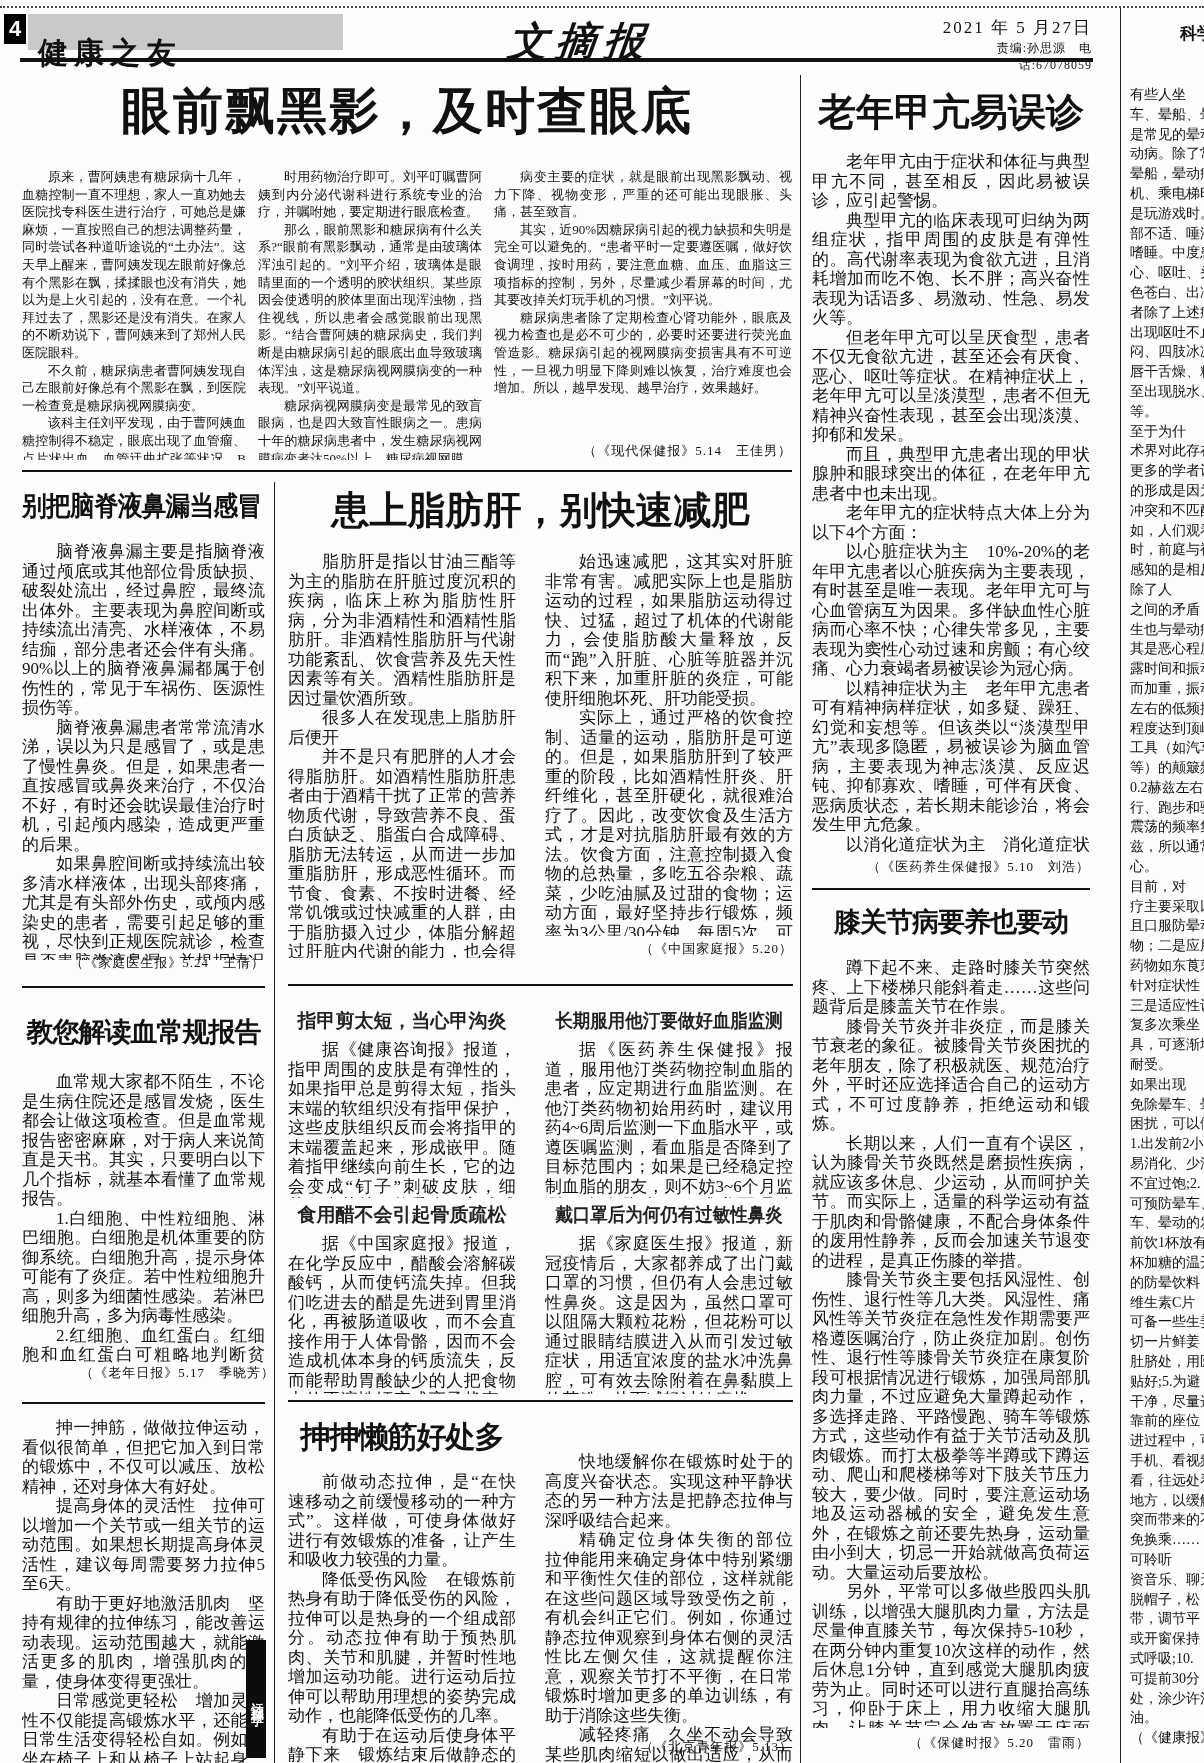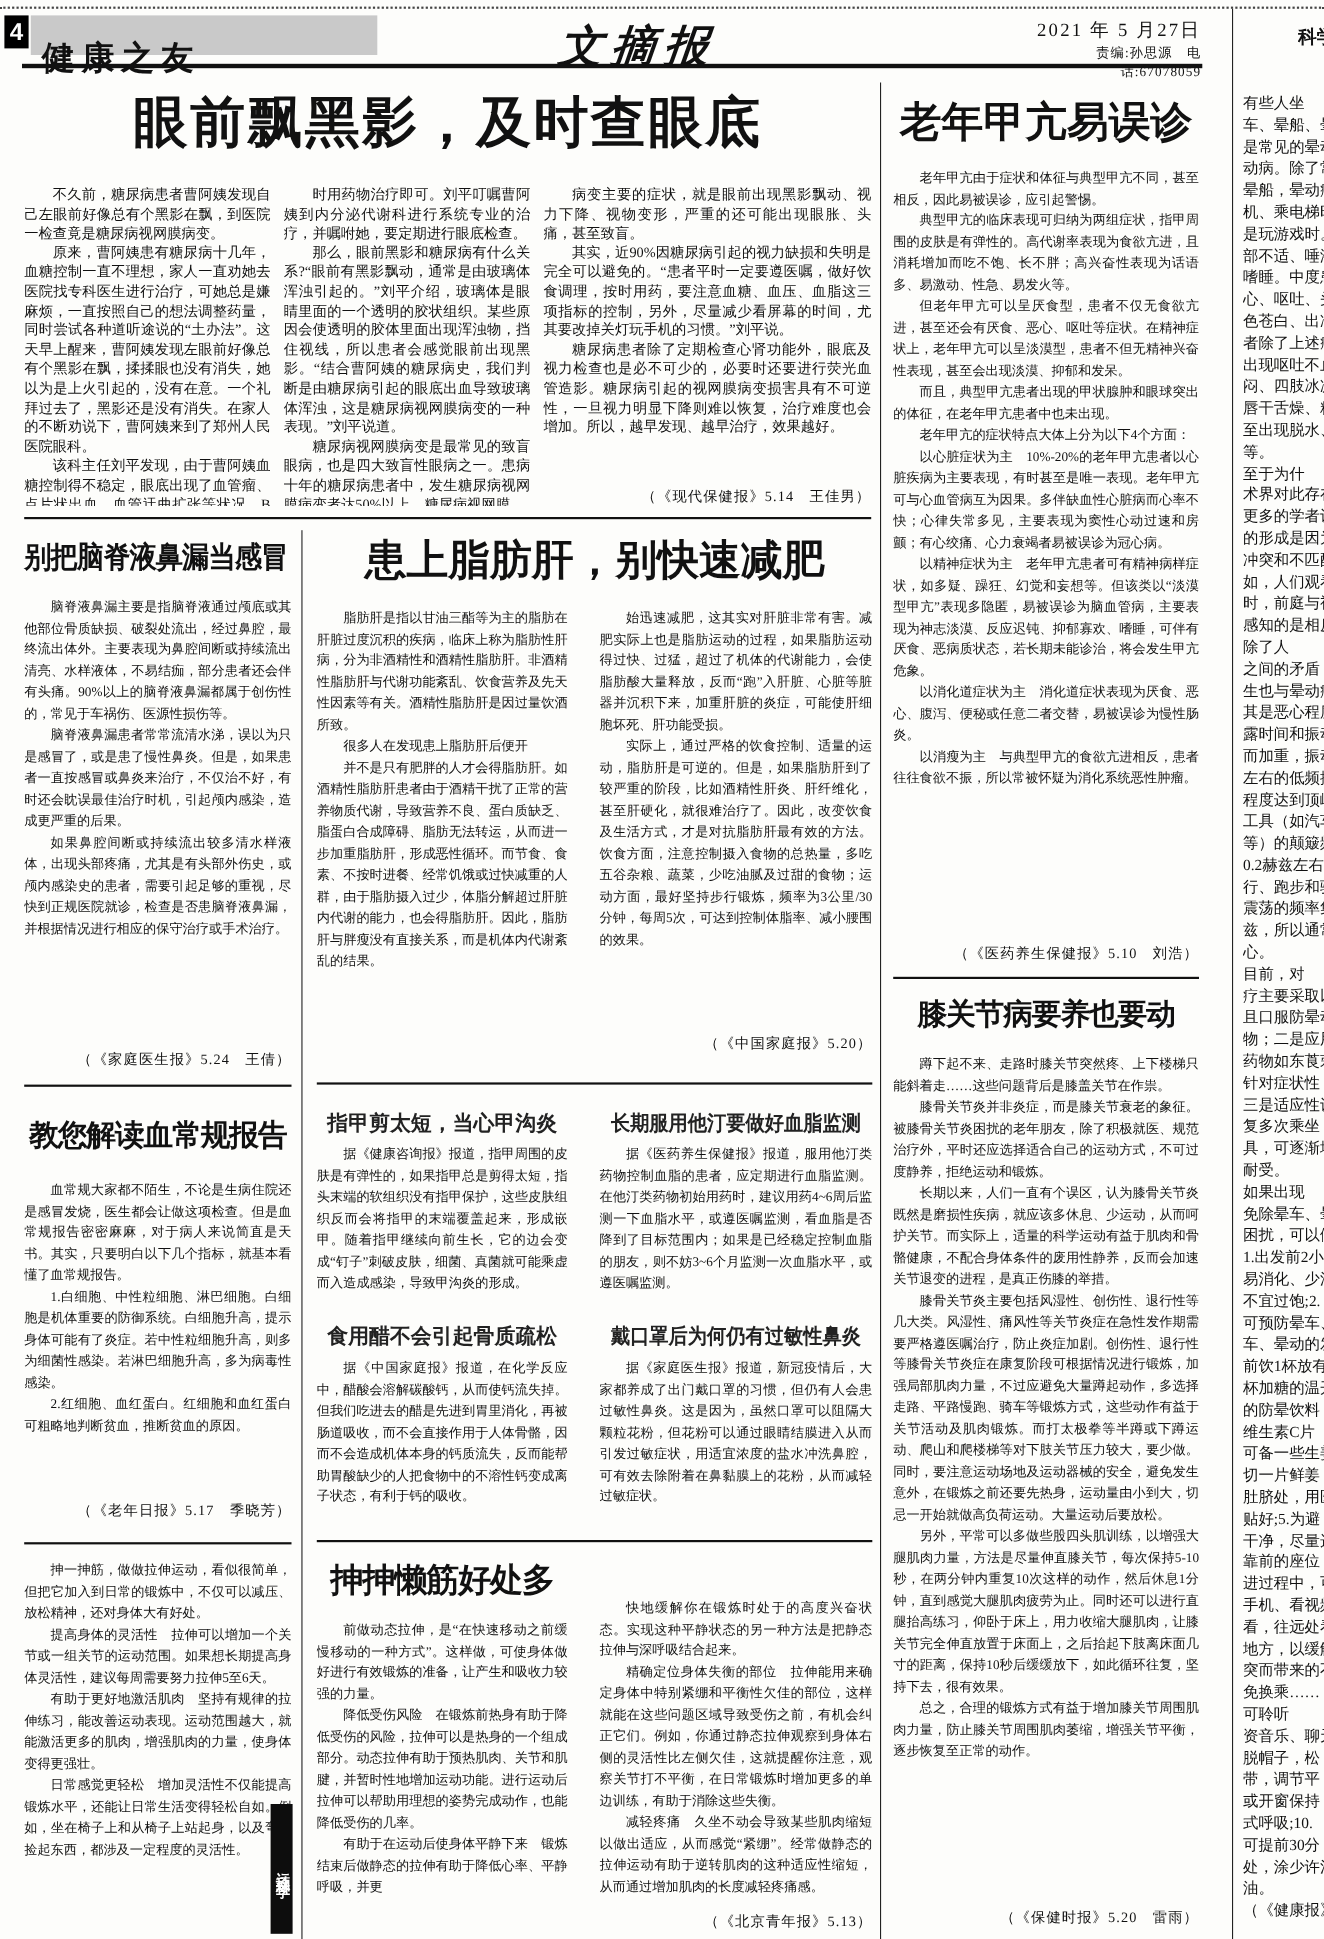--- a/index.html
+++ b/index.html
@@ -18,21 +18,21 @@
             letter-spacing:8px;white-space:nowrap;}
   .date{font-size:17px;text-align:right;letter-spacing:2px;}
   .editor{font-size:12px;text-align:right;letter-spacing:1px;}
   .headline{font-weight:bold;text-align:center;line-height:1.1;white-space:nowrap;}
   .h-xl{font-size:50px;letter-spacing:2px;}
   .h-lg{font-size:38px;}
   .h-md{font-size:30px;letter-spacing:-1px;}
   .h-sm{font-size:27px;letter-spacing:-1px;}
   .item-title{font-family:"Liberation Sans","DejaVu Sans",sans-serif;font-weight:bold;
               font-size:19px;text-align:center;white-space:nowrap;color:#222;}
-  .body{font-size:12px;line-height:19.5px;text-align:justify;overflow:hidden;}
+  .body{font-size:17px;line-height:19.5px;text-align:justify;overflow:hidden;}
   .body-sm{font-size:13px;line-height:17.6px;}
   .para{margin:0;text-indent:2em;text-align:justify;}
   .cite{text-align:right;font-size:13px;letter-spacing:1px;margin-top:2px;}
   .frag{white-space:nowrap;overflow:hidden;margin-top:23px;}
   .frag div{height:19.8px;}
   .strip-title{font-family:"Liberation Sans",sans-serif;font-weight:bold;font-size:17px;white-space:nowrap;}
   .tab-vert{background:#0d0d0d;color:#fff;writing-mode:vertical-rl;text-orientation:upright;
             font-family:"Liberation Sans",sans-serif;font-size:13px;letter-spacing:4px;
             text-align:center;font-weight:bold;}
 </style>
@@ -53,22 +53,22 @@
     <div class="abs rule-h thick" style="left:20px;top:58px;width:1073px;"></div>
   </div>
 
   <div class="abs rule-v" style="left:800px;top:75px;height:1688px;"></div>
   <div class="abs rule-v" style="left:274px;top:482px;height:1281px;"></div>
   <div class="abs rule-v" style="left:1120px;top:8px;height:1755px;"></div>
 
   <div>
     <div class="abs headline h-xl" style="left:22px;top:84px;width:770px;">眼前飘黑影，及时查眼底</div>
     <div class="abs body body-sm" style="left:22px;top:168px;width:224px;height:292px;">
+        <p class="para">原来，曹阿姨患有糖尿病十几年，血糖控制一直不理想，家人一直劝她去医院找专科医生进行治疗，可她总是嫌麻烦，一直按照自己的想法调整药量，同时尝试各种道听途说的“土办法”。这天早上醒来，曹阿姨发现左眼前好像总有个黑影在飘，揉揉眼也没有消失，她以为是上火引起的，没有在意。一个礼拜过去了，黑影还是没有消失。在家人的不断劝说下，曹阿姨来到了郑州人民医院眼科。</p>
         <p class="para">不久前，糖尿病患者曹阿姨发现自己左眼前好像总有个黑影在飘，到医院一检查竟是糖尿病视网膜病变。</p>
-        <p class="para">原来，曹阿姨患有糖尿病十几年，血糖控制一直不理想，家人一直劝她去医院找专科医生进行治疗，可她总是嫌麻烦，一直按照自己的想法调整药量，同时尝试各种道听途说的“土办法”。这天早上醒来，曹阿姨发现左眼前好像总有个黑影在飘，揉揉眼也没有消失，她以为是上火引起的，没有在意。一个礼拜过去了，黑影还是没有消失。在家人的不断劝说下，曹阿姨来到了郑州人民医院眼科。</p>
         <p class="para">该科主任刘平发现，由于曹阿姨血糖控制得不稳定，眼底出现了血管瘤、点片状出血、血管迂曲扩张等状况，B超显示玻璃体浑浊，不过症状较轻，暂</p>
       </div>
     <div class="abs body body-sm" style="left:258px;top:168px;width:224px;height:292px;">
         <p class="para">时用药物治疗即可。刘平叮嘱曹阿姨到内分泌代谢科进行系统专业的治疗，并嘱咐她，要定期进行眼底检查。</p>
         <p class="para">那么，眼前黑影和糖尿病有什么关系?“眼前有黑影飘动，通常是由玻璃体浑浊引起的。”刘平介绍，玻璃体是眼睛里面的一个透明的胶状组织。某些原因会使透明的胶体里面出现浑浊物，挡住视线，所以患者会感觉眼前出现黑影。“结合曹阿姨的糖尿病史，我们判断是由糖尿病引起的眼底出血导致玻璃体浑浊，这是糖尿病视网膜病变的一种表现。”刘平说道。</p>
         <p class="para">糖尿病视网膜病变是最常见的致盲眼病，也是四大致盲性眼病之一。患病十年的糖尿病患者中，发生糖尿病视网膜病变者达50%以上。糖尿病视网膜</p>
       </div>
     <div class="abs body body-sm" style="left:494px;top:168px;width:298px;height:292px;">
         <p class="para">病变主要的症状，就是眼前出现黑影飘动、视力下降、视物变形，严重的还可能出现眼胀、头痛，甚至致盲。</p>
         <p class="para">其实，近90%因糖尿病引起的视力缺损和失明是完全可以避免的。“患者平时一定要遵医嘱，做好饮食调理，按时用药，要注意血糖、血压、血脂这三项指标的控制，另外，尽量减少看屏幕的时间，尤其要改掉关灯玩手机的习惯。”刘平说。</p>
@@ -134,21 +134,21 @@
     <div class="abs rule-h" style="left:288px;top:984px;width:505px;"></div>
   </div>
 
   <div>
     <div class="abs headline h-sm" style="left:22px;top:1018px;width:243px;">教您解读血常规报告</div>
     <div class="abs body" style="left:22px;top:1072px;width:243px;height:292px;">
         <p class="para">血常规大家都不陌生，不论是生病住院还是感冒发烧，医生都会让做这项检查。但是血常规报告密密麻麻，对于病人来说简直是天书。其实，只要明白以下几个指标，就基本看懂了血常规报告。</p>
         <p class="para">1.白细胞、中性粒细胞、淋巴细胞。白细胞是机体重要的防御系统。白细胞升高，提示身体可能有了炎症。若中性粒细胞升高，则多为细菌性感染。若淋巴细胞升高，多为病毒性感染。</p>
         <p class="para">2.红细胞、血红蛋白。红细胞和血红蛋白可粗略地判断贫血，推断贫血的原因。</p>
       </div>
-    <div class="abs cite" style="left:22px;top:1362px;width:243px;">（《老年日报》5.17　季晓芳）</div>
+    <div class="abs cite" style="left:32px;top:1362px;width:243px;">（《老年日报》5.17　季晓芳）</div>
     <div class="abs rule-h" style="left:22px;top:1402px;width:243px;"></div>
   </div>
 
   <div>
     <div class="abs item-title" style="left:288px;top:1008px;width:228px;">指甲剪太短，当心甲沟炎</div>
     <div class="abs body para" style="left:288px;top:1040px;width:228px;height:158px;">据《健康咨询报》报道，指甲周围的皮肤是有弹性的，如果指甲总是剪得太短，指头末端的软组织没有指甲保护，这些皮肤组织反而会将指甲的末端覆盖起来，形成嵌甲。随着指甲继续向前生长，它的边会变成“钉子”刺破皮肤，细菌、真菌就可能乘虚而入造成感染，导致甲沟炎的形成。</div>
   </div>
   <div>
     <div class="abs item-title" style="left:288px;top:1202px;width:228px;">食用醋不会引起骨质疏松</div>
     <div class="abs body para" style="left:288px;top:1234px;width:228px;height:160px;">据《中国家庭报》报道，在化学反应中，醋酸会溶解碳酸钙，从而使钙流失掉。但我们吃进去的醋是先进到胃里消化，再被肠道吸收，而不会直接作用于人体骨骼，因而不会造成机体本身的钙质流失，反而能帮助胃酸缺少的人把食物中的不溶性钙变成离子状态，有利于钙的吸收。</div>

